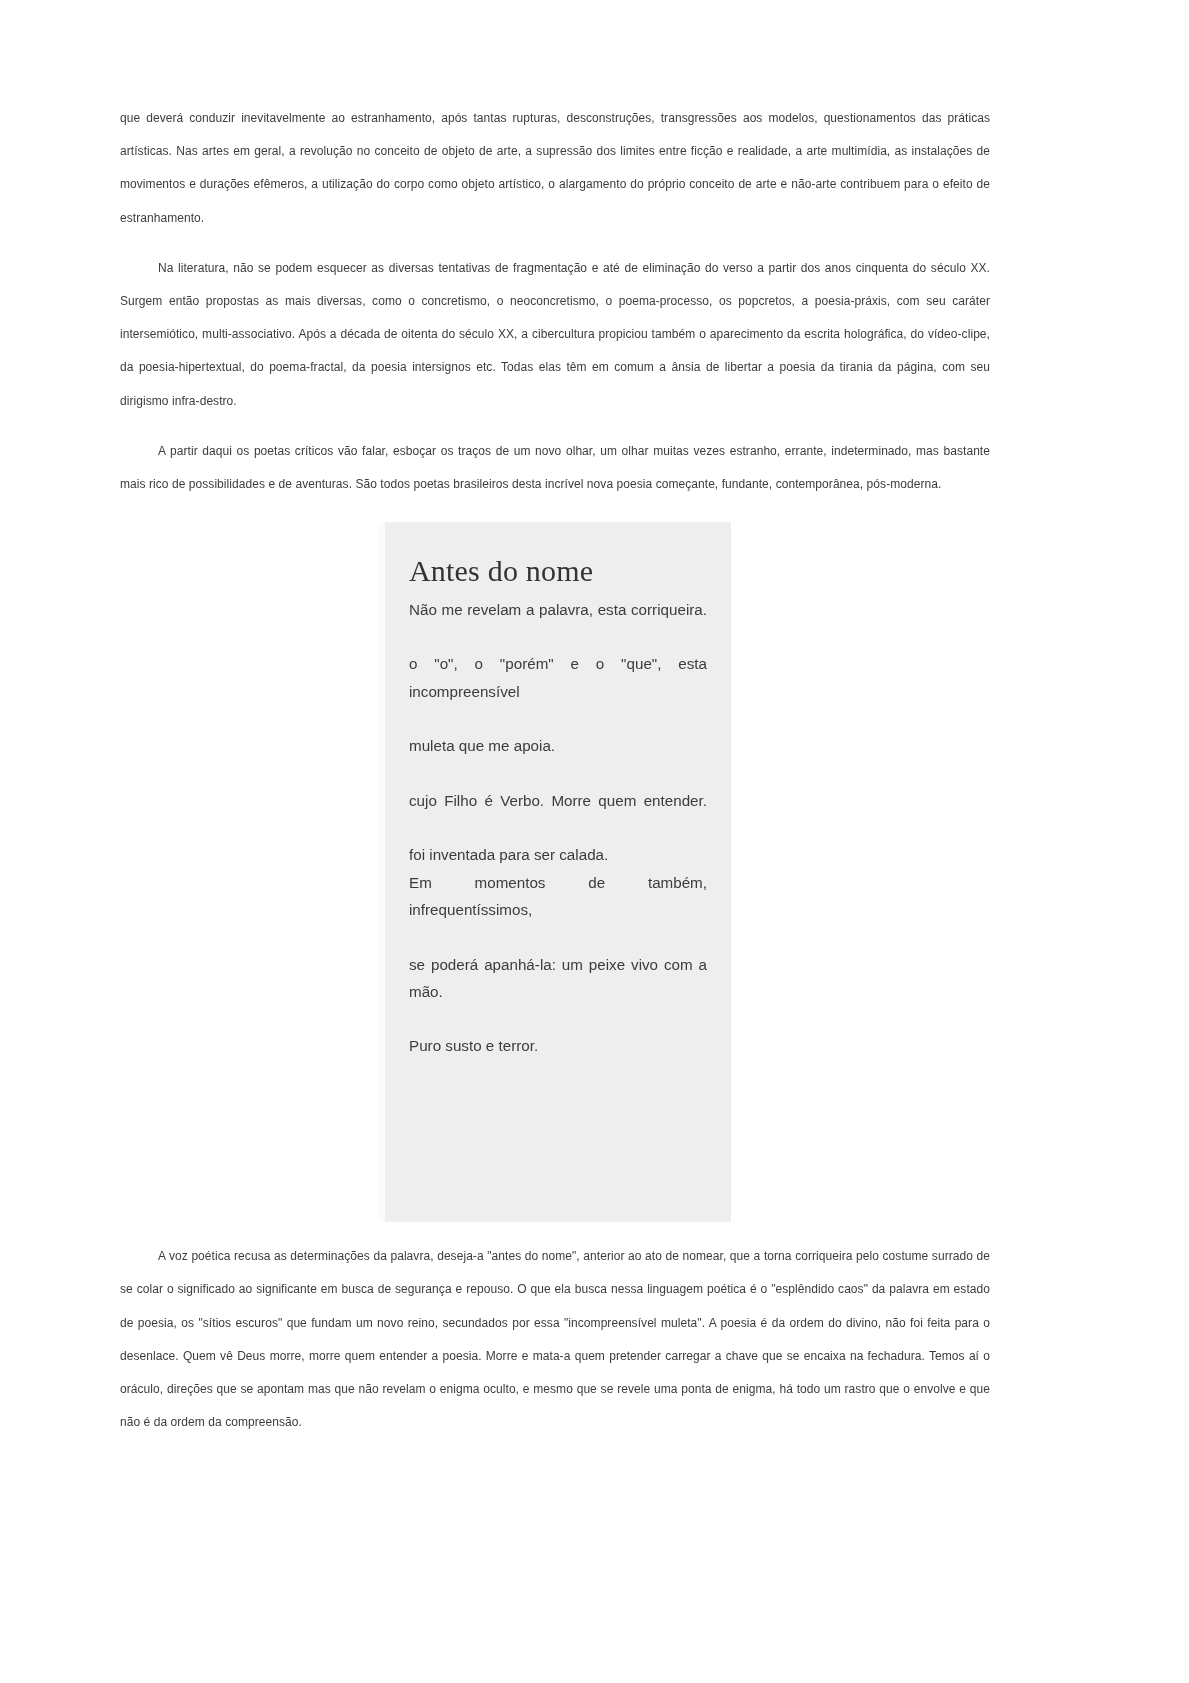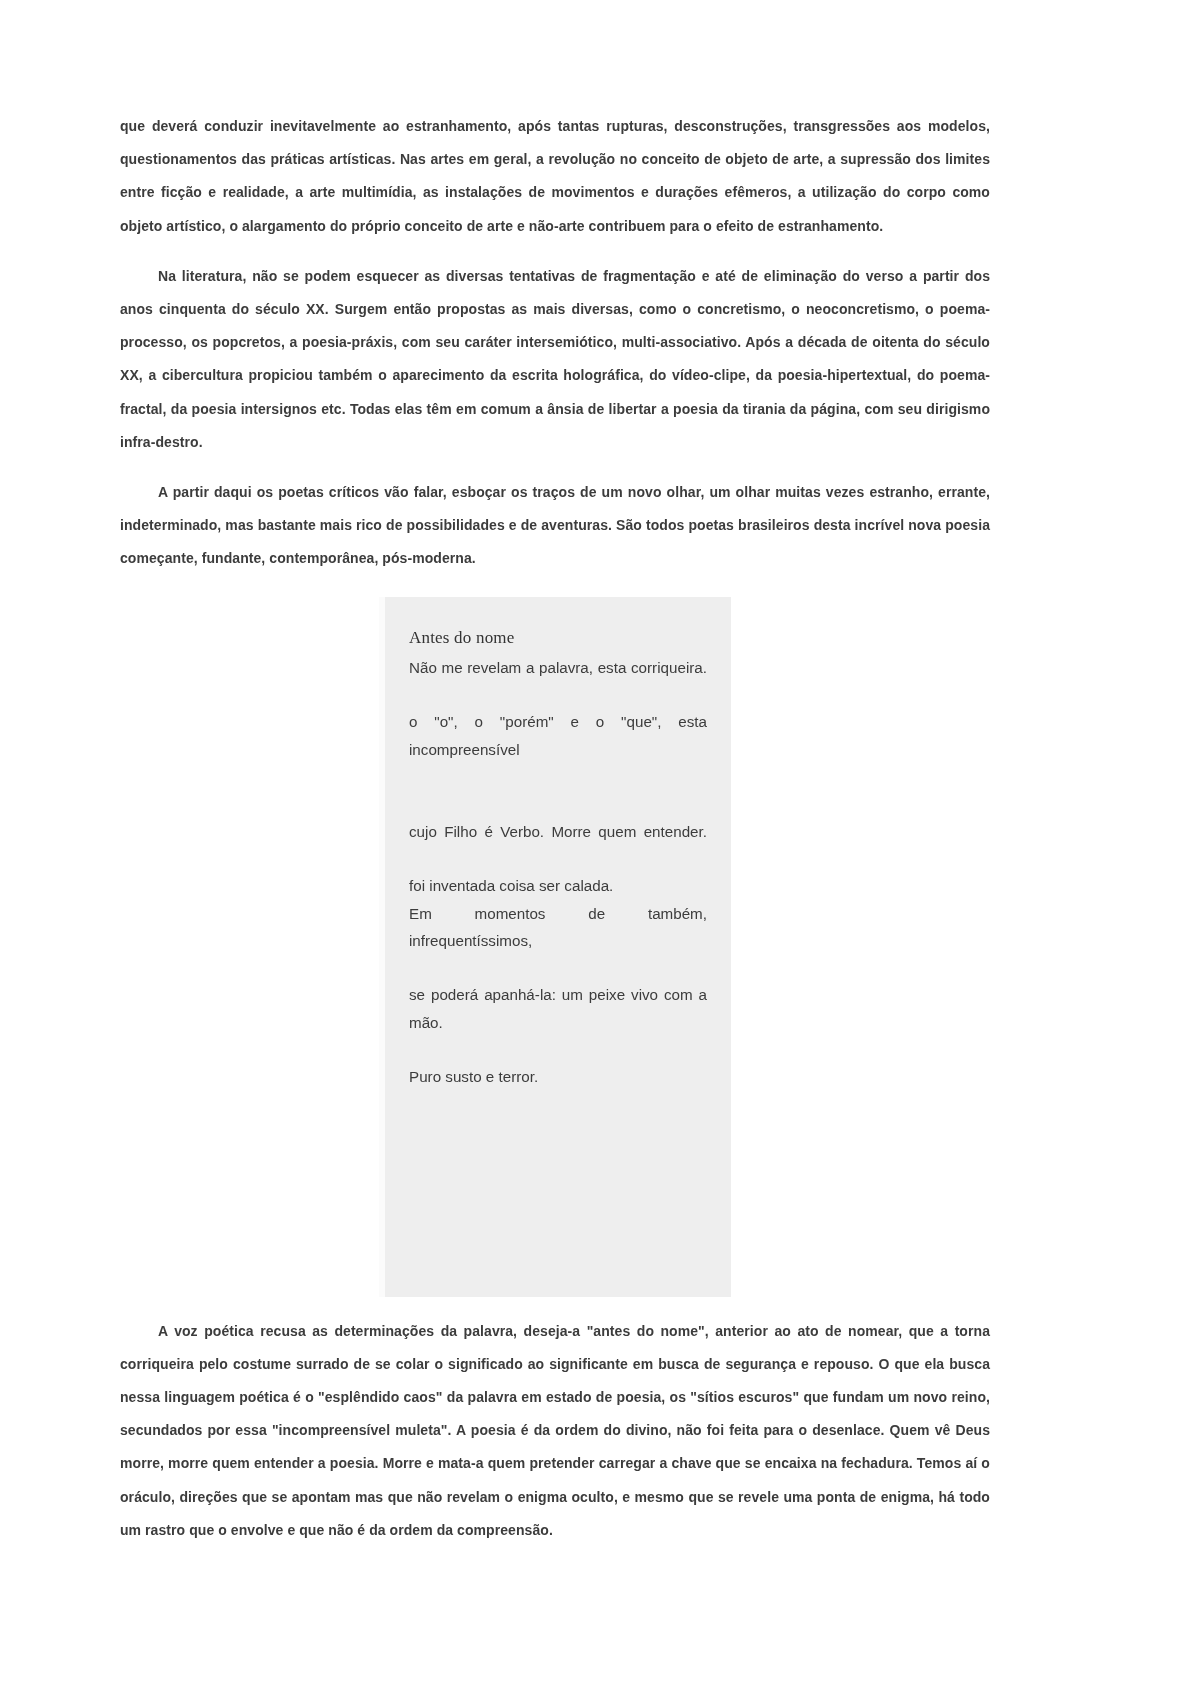--- a/index.html
+++ b/index.html
@@ -22,27 +22,26 @@
     height: 1683px;
     background: #fff;
   }
   .content {
     position: absolute;
     left: 120px;
     top: 98px;
     width: 870px;
   }
   p.body-par {
-    margin: 12px 0 0 0;
-    font-size: 14px;
+    margin: 4px 0 0 0;
+    font-size: 12px;
     line-height: 33.2px;
     text-align: justify;
     color: #3c3c3c;
     letter-spacing: 0.005em;
-    font-weight: bold;
   }
   p.body-par.indent {
     text-indent: 38px;
   }
   p.gap-before {
     margin-top: 17px;
   }
 
   
   .poem-wrap {
@@ -54,21 +53,21 @@
     position: relative;
     width: 352px;
     background: #eeeeee;
     border-left: 6px solid #fbfbfb;
     box-sizing: border-box;
     padding: 30px 24px 46px 24px;
     min-height: 700px;
   }
   .poem-title {
     font-family: "Liberation Serif", serif;
-    font-size: 17px;
+    font-size: 30px;
     line-height: 1.25;
     color: #333333;
     margin: 0 0 6px 0;
     font-weight: 400;
     letter-spacing: 0.2px;
   }
   .poem-line {
     font-size: 15.2px;
     line-height: 27.3px;
     text-align: justify;
@@ -101,23 +100,24 @@
     <p class="body-par indent gap-before">Na literatura, não se podem esquecer as diversas tentativas de fragmentação e até de eliminação do verso a partir dos anos cinquenta do século XX. Surgem então propostas as mais diversas, como o concretismo, o neoconcretismo, o poema-processo, os popcretos, a poesia-práxis, com seu caráter intersemiótico, multi-associativo. Após a década de oitenta do século XX, a cibercultura propiciou também o aparecimento da escrita holográfica, do vídeo-clipe, da poesia-hipertextual, do poema-fractal, da poesia intersignos etc. Todas elas têm em comum a ânsia de libertar a poesia da tirania da página, com seu dirigismo infra-destro.</p>
 
     <p class="body-par indent gap-before">A partir daqui os poetas críticos vão falar, esboçar os traços de um novo olhar, um olhar muitas vezes estranho, errante, indeterminado, mas bastante mais rico de possibilidades e de aventuras. São todos poetas brasileiros desta incrível nova poesia começante, fundante, contemporânea, pós-moderna.</p>
 
     <div class="poem-wrap">
       <div class="poem-box">
         <div class="poem-title">Antes do nome</div>
 
         <div class="poem-line j">Não me revelam a palavra, esta corriqueira.</div>
         <div class="poem-line j">o "o", o "porém" e o "que", esta incompreensível</div>
+        <div class="poem-line">muleta que me apoia.</div>
         <div class="poem-line blank"></div>
         <div class="poem-line j">cujo Filho é Verbo. Morre quem entender.</div>
-        <div class="poem-line">foi inventada coisa ser calada.</div>
+        <div class="poem-line">foi inventada para ser calada.</div>
         <div class="poem-line j">Em momentos de também, infrequentíssimos,</div>
         <div class="poem-line j">se poderá apanhá-la: um peixe vivo com a mão.</div>
         <div class="poem-line">Puro susto e terror.</div>
       </div>
     </div>
 
     <div class="tail-wrap">
       <p class="body-par indent">A voz poética recusa as determinações da palavra, deseja-a "antes do nome", anterior ao ato de nomear, que a torna corriqueira pelo costume surrado de se colar o significado ao significante em busca de segurança e repouso. O que ela busca nessa linguagem poética é o "esplêndido caos" da palavra em estado de poesia, os "sítios escuros" que fundam um novo reino, secundados por essa "incompreensível muleta". A poesia é da ordem do divino, não foi feita para o desenlace. Quem vê Deus morre, morre quem entender a poesia. Morre e mata-a quem pretender carregar a chave que se encaixa na fechadura. Temos aí o oráculo, direções que se apontam mas que não revelam o enigma oculto, e mesmo que se revele uma ponta de enigma, há todo um rastro que o envolve e que não é da ordem da compreensão.</p>
     </div>
 

